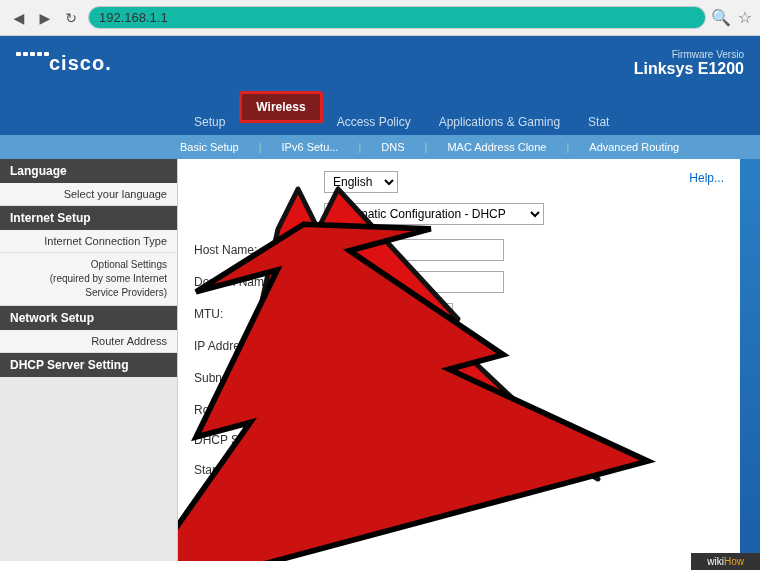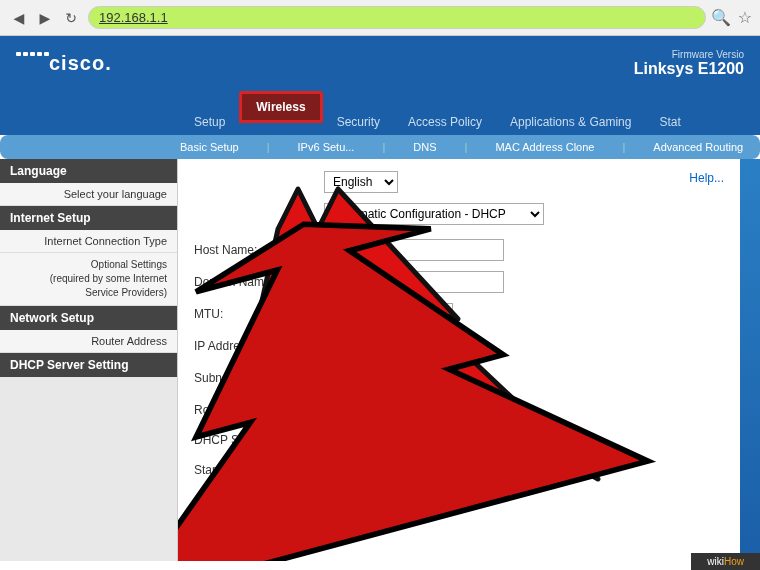--- a/index.html
+++ b/index.html
@@ -4,21 +4,21 @@
   <style>
     * { margin: 0; padding: 0; box-sizing: border-box; }
     body { width: 760px; height: 570px; font-family: Arial, sans-serif; font-size: 12px; overflow: hidden; background: #fff; }
 
     
     .browser-chrome { background: #f1f1f1; border-bottom: 1px solid #ccc; }
     .browser-toolbar { display: flex; align-items: center; padding: 6px 8px; gap: 6px; background: #f1f1f1; }
     .nav-buttons { display: flex; gap: 4px; }
     .nav-btn { width: 22px; height: 22px; border-radius: 50%; background: transparent; border: none; cursor: pointer; display: flex; align-items: center; justify-content: center; color: #555; font-size: 14px; }
     .reload-btn { width: 22px; height: 22px; display: flex; align-items: center; justify-content: center; color: #555; cursor: pointer; font-size: 14px; border: none; background: transparent; border-radius: 50%; }
-    .address-bar { flex: 1; display: flex; align-items: center; background: #bef264; border: 1px solid #ccc; border-radius: 12px; padding: 3px 10px; font-size: 13px; color: #333; text-decoration: underline; }
+    .address-bar { flex: 1; display: flex; align-items: center; background: #14b8a6; border: 1px solid #ccc; border-radius: 12px; padding: 3px 10px; font-size: 13px; color: #333; }
     .address-bar span { flex: 1; }
     .toolbar-icons { display: flex; gap: 6px; align-items: center; color: #666; }
     .toolbar-icon { font-size: 16px; cursor: pointer; }
 
     
     .router-ui { height: 525px; display: flex; flex-direction: column; }
 
     
     .router-header { background: #1a5fa8; display: flex; align-items: center; justify-content: space-between; padding: 8px 16px; min-height: 55px; }
     .cisco-logo { display: flex; align-items: flex-start; }
@@ -29,21 +29,21 @@
     .header-right { text-align: right; }
     .firmware-text { color: #cde; font-size: 10px; }
     .router-model { color: #fff; font-size: 16px; font-weight: bold; }
 
     
     .nav-tabs-bar { background: #1a5fa8; padding: 0 0 0 180px; display: flex; align-items: flex-end; }
     .nav-tab { padding: 6px 14px; color: #cde; font-size: 12px; cursor: pointer; text-align: center; border-top-left-radius: 3px; border-top-right-radius: 3px; white-space: nowrap; text-decoration: none; }
     .nav-tab.highlighted { border: 2px solid #e03030; background: #4a9fd4; color: #fff; }
 
     
-    .sub-nav { background: #5a9fd4; padding: 4px 8px 4px 180px; display: flex; gap: 28px; align-items: center; min-height: 24px; border-radius: 8px; }
+    .sub-nav { background: #5a9fd4; padding: 4px 8px 4px 180px; display: flex; gap: 20px; align-items: center; min-height: 24px; }
     .sub-nav a { color: #fff; font-size: 11px; text-decoration: none; cursor: pointer; }
     .sub-nav-sep { color: #9cc; font-size: 11px; }
 
     
     .main-content { display: flex; flex: 1; background: #e8e8e8; }
 
     
     .sidebar { width: 178px; background: #e8e8e8; border-right: 1px solid #ccc; padding: 0; }
     .sidebar-section { background: #444; color: #fff; padding: 5px 10px; font-size: 12px; font-weight: bold; }
     .sidebar-item { padding: 5px 10px; font-size: 11px; color: #333; text-align: right; border-bottom: 1px solid #ddd; background: #f5f5f5; }
@@ -121,21 +121,20 @@
       <div class="firmware-text">Firmware Versio</div>
       <div class="router-model">
         <span>Linksys E1200</span>
       </div>
     </div>
   </div>
 
   <div class="nav-tabs-bar">
     <a class="nav-tab">Setup</a>
     <a class="nav-tab highlighted">Wireless</a>
-    <a class="nav-tab">Security</a>
     <a class="nav-tab">Access Policy</a>
     <a class="nav-tab">Applications &amp; Gaming</a>
     <a class="nav-tab">Stat</a>
   </div>
 
   <div class="sub-nav">
     <a class="sub-nav-link">Basic Setup</a>
     <span class="sub-nav-sep">|</span>
     <a class="sub-nav-link">IPv6 Setu...</a>
     <span class="sub-nav-sep">|</span>

